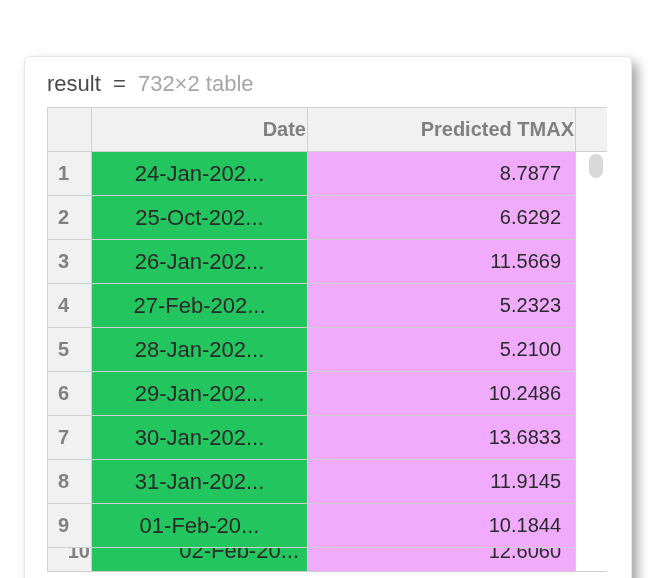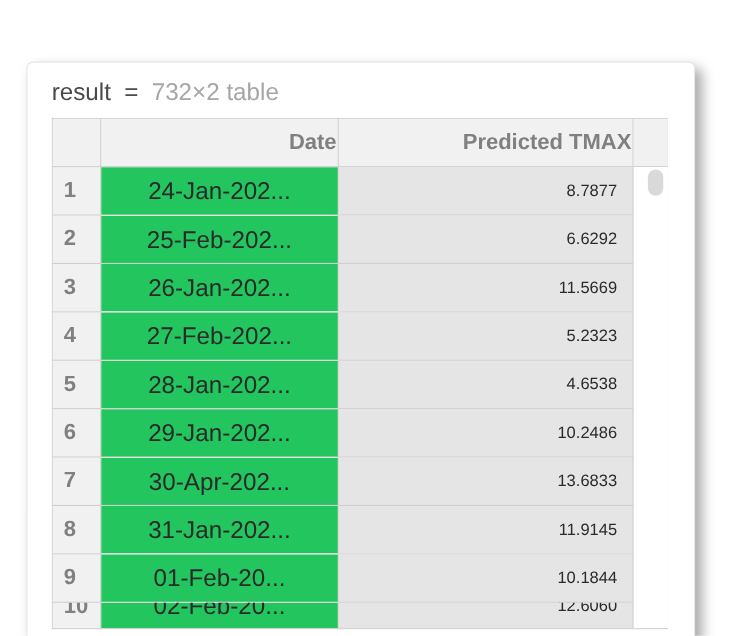--- a/index.html
+++ b/index.html
@@ -77,42 +77,42 @@
   }
   tbody td.date {
     background: #22c55e;
     color: #2a2a2a;
     font-size: 22px;
     text-align: center;
     padding: 0 8px;
     text-overflow: ellipsis;
   }
   tbody td.val {
-    background: #e5e5e5;
+    background: #f0abfc;
     color: #2a2a2a;
-    font-size: 15px;
+    font-size: 20px;
     text-align: right;
     padding-right: 14px;
   }
   tbody td.scroll-gutter {
     background: #ffffff;
     border-left: 1px solid #cfcfcf;
     position: relative;
   }
   .scroll-thumb {
     position: absolute;
     top: 2px;
     right: 4px;
     width: 14px;
     height: 24px;
     background: #d9d9d9;
     border-radius: 7px;
   }
   
-  tbody tr.partial td { height: 24px; overflow: hidden; vertical-align: top; }
+  tbody tr.partial td { height: 24px; overflow: hidden; vertical-align: top; text-align: right; }
   tbody tr.partial td.date,
   tbody tr.partial td.val,
   tbody tr.partial td.idx { line-height: 6px; padding-top: 0; }
 </style>
 </head>
 <body>
 
 <div class="panel">
   <div class="header-line">
     <span class="varname">result</span>
@@ -140,46 +140,46 @@
         <tr>
           <td class="idx">1</td>
           <td class="date">24-Jan-202...</td>
           <td class="val">8.7877</td>
           <td class="scroll-gutter" rowspan="10">
             <div class="scroll-thumb"></div>
           </td>
         </tr>
         <tr>
           <td class="idx">2</td>
-          <td class="date">25-Feb-202...</td>
+          <td class="date">25-Oct-202...</td>
           <td class="val">6.6292</td>
         </tr>
         <tr>
           <td class="idx">3</td>
           <td class="date">26-Jan-202...</td>
           <td class="val">11.5669</td>
         </tr>
         <tr>
           <td class="idx">4</td>
           <td class="date">27-Feb-202...</td>
           <td class="val">5.2323</td>
         </tr>
         <tr>
           <td class="idx">5</td>
           <td class="date">28-Jan-202...</td>
-          <td class="val">4.6538</td>
+          <td class="val">5.2100</td>
         </tr>
         <tr>
           <td class="idx">6</td>
           <td class="date">29-Jan-202...</td>
           <td class="val">10.2486</td>
         </tr>
         <tr>
           <td class="idx">7</td>
-          <td class="date">30-Apr-202...</td>
+          <td class="date">30-Jan-202...</td>
           <td class="val">13.6833</td>
         </tr>
         <tr>
           <td class="idx">8</td>
           <td class="date">31-Jan-202...</td>
           <td class="val">11.9145</td>
         </tr>
         <tr>
           <td class="idx">9</td>
           <td class="date">01-Feb-20...</td>

